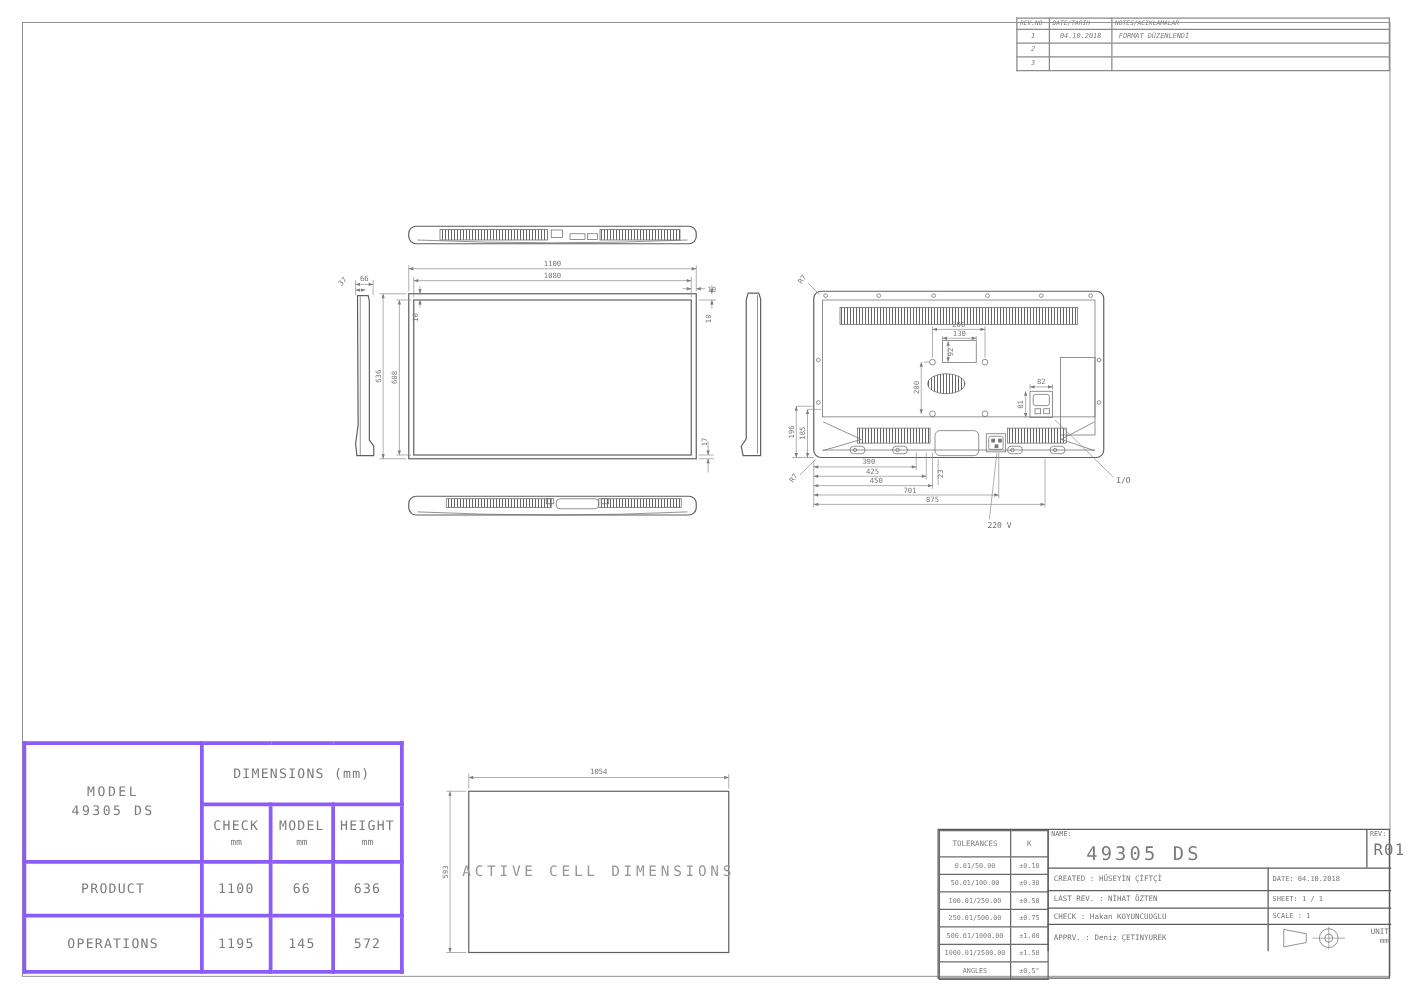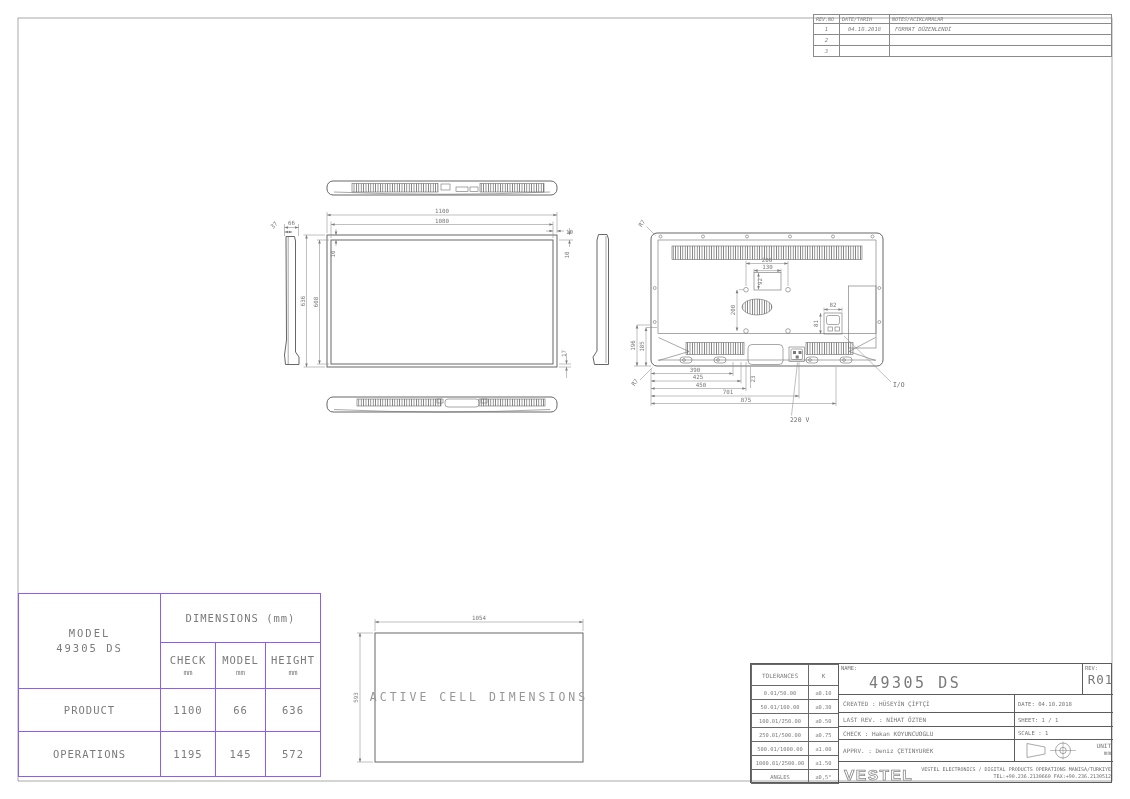--- a/index.html
+++ b/index.html
@@ -18,21 +18,21 @@
   .dt2{font-size:6.4px;fill:#6a6a6a;}
   .cellLabel{font-size:11.5px;letter-spacing:3px;fill:#979797;}
   
   #rev-table{position:absolute;left:813px;top:14px;width:299px;border-collapse:collapse;table-layout:fixed;}
   #rev-table td{border:1px solid #8a8a8a;height:10px;font-size:5.5px;font-style:italic;color:#7d7d7d;
     text-align:center;padding:0;overflow:hidden;white-space:nowrap;}
   #rev-table tr.hdr td{height:8px;font-size:5px;text-align:left;padding-left:2px;}
   #rev-table td.l{text-align:left;padding-left:5px;}
   
   #model-table{position:absolute;left:18px;top:593px;width:302px;border-collapse:collapse;table-layout:fixed;}
-  #model-table td{border:1px solid #8b5cf6;text-align:center;vertical-align:middle;color:#7b7b7b;
+  #model-table td{border:3px solid #8b5cf6;text-align:center;vertical-align:middle;color:#7b7b7b;
     font-size:10.5px;letter-spacing:1px;padding:0;}
   #model-table .cu{font-size:7.5px;letter-spacing:0;margin-top:2px;}
   #model-table .model-cell div{line-height:15px;letter-spacing:2px;}
   
   #title-block{position:absolute;left:750px;top:663px;width:362px;height:120px;border:1px solid #5c5c5c;box-sizing:border-box;}
   #tol-table{position:absolute;left:0;top:0;width:88px;border-collapse:collapse;table-layout:fixed;}
   #tol-table td{border:1px solid #6a6a6a;font-size:5.4px;color:#7b7b7b;text-align:center;padding:0;height:13px;white-space:nowrap;overflow:hidden;}
   #tol-table tr.th td{height:20px;font-size:6px;}
   .tb-cell{position:absolute;box-sizing:border-box;border-left:1px solid #5c5c5c;border-top:1px solid #5c5c5c;
     font-size:6px;color:#757575;overflow:hidden;white-space:nowrap;}
@@ -374,21 +374,21 @@
           <td>ANGLES</td>
           <td>±0,5°</td>
         </tr>
   </tbody>
     </table>
 
   <div class="tb-cell" style="left:87px;top:0;width:239px;height:30px;border-top:none">
     <span class="tb-lbl">NAME:</span>
     <div class="tb-name-val">49305 DS</div>
   </div>
-  <div class="tb-cell" style="left:331px;top:0;width:36px;height:30px;border-top:none">
+  <div class="tb-cell" style="left:342px;top:0;width:36px;height:30px;border-top:none">
     <span class="tb-lbl">REV:</span>
     <div class="tb-rev-val">R01</div>
   </div>
 
   <div class="tb-cell tb-row" style="left:87px;top:30px;width:176px;height:18px">
     <span>CREATED : HÜSEYİN ÇİFTÇİ</span>
   </div>
   <div class="tb-cell tb-row" style="left:87px;top:48px;width:176px;height:14px">
     <span>LAST REV. : NİHAT ÖZTEN</span>
   </div>
@@ -415,22 +415,13 @@
       <line x1="44" y1="1.5" x2="44" y2="19.5" class="dm"></line>
       <circle cx="44" cy="10.5" r="7.5" class="ln2"></circle>
       <circle cx="44" cy="10.5" r="3.2" class="ln2"></circle>
     </svg>
     <div id="unit-box">
       <div>UNIT</div>
       <div>mm</div>
     </div>
   </div>
 
-  <div class="tb-cell" style="left:87px;top:97px;width:275px;height:23px">
-    <svg width="88" height="22" style="position:absolute;left:3px;top:1px">
-      <text x="2" y="16.5" font-size="15.5" font-weight="bold" letter-spacing="1.5" style="fill:none;stroke:#878787;stroke-width:0.75;font-family:'Liberation Sans',sans-serif">VESTEL</text>
-    </svg>
-    <div id="company-text">
-      <div>VESTEL ELECTRONICS / DIGITAL PRODUCTS OPERATIONS MANISA/TURKIYE</div>
-      <div>TEL:+90.236.2130660 FAX:+90.236.2130512</div>
-    </div>
-  </div>
 </div>
 
 </body></html>

